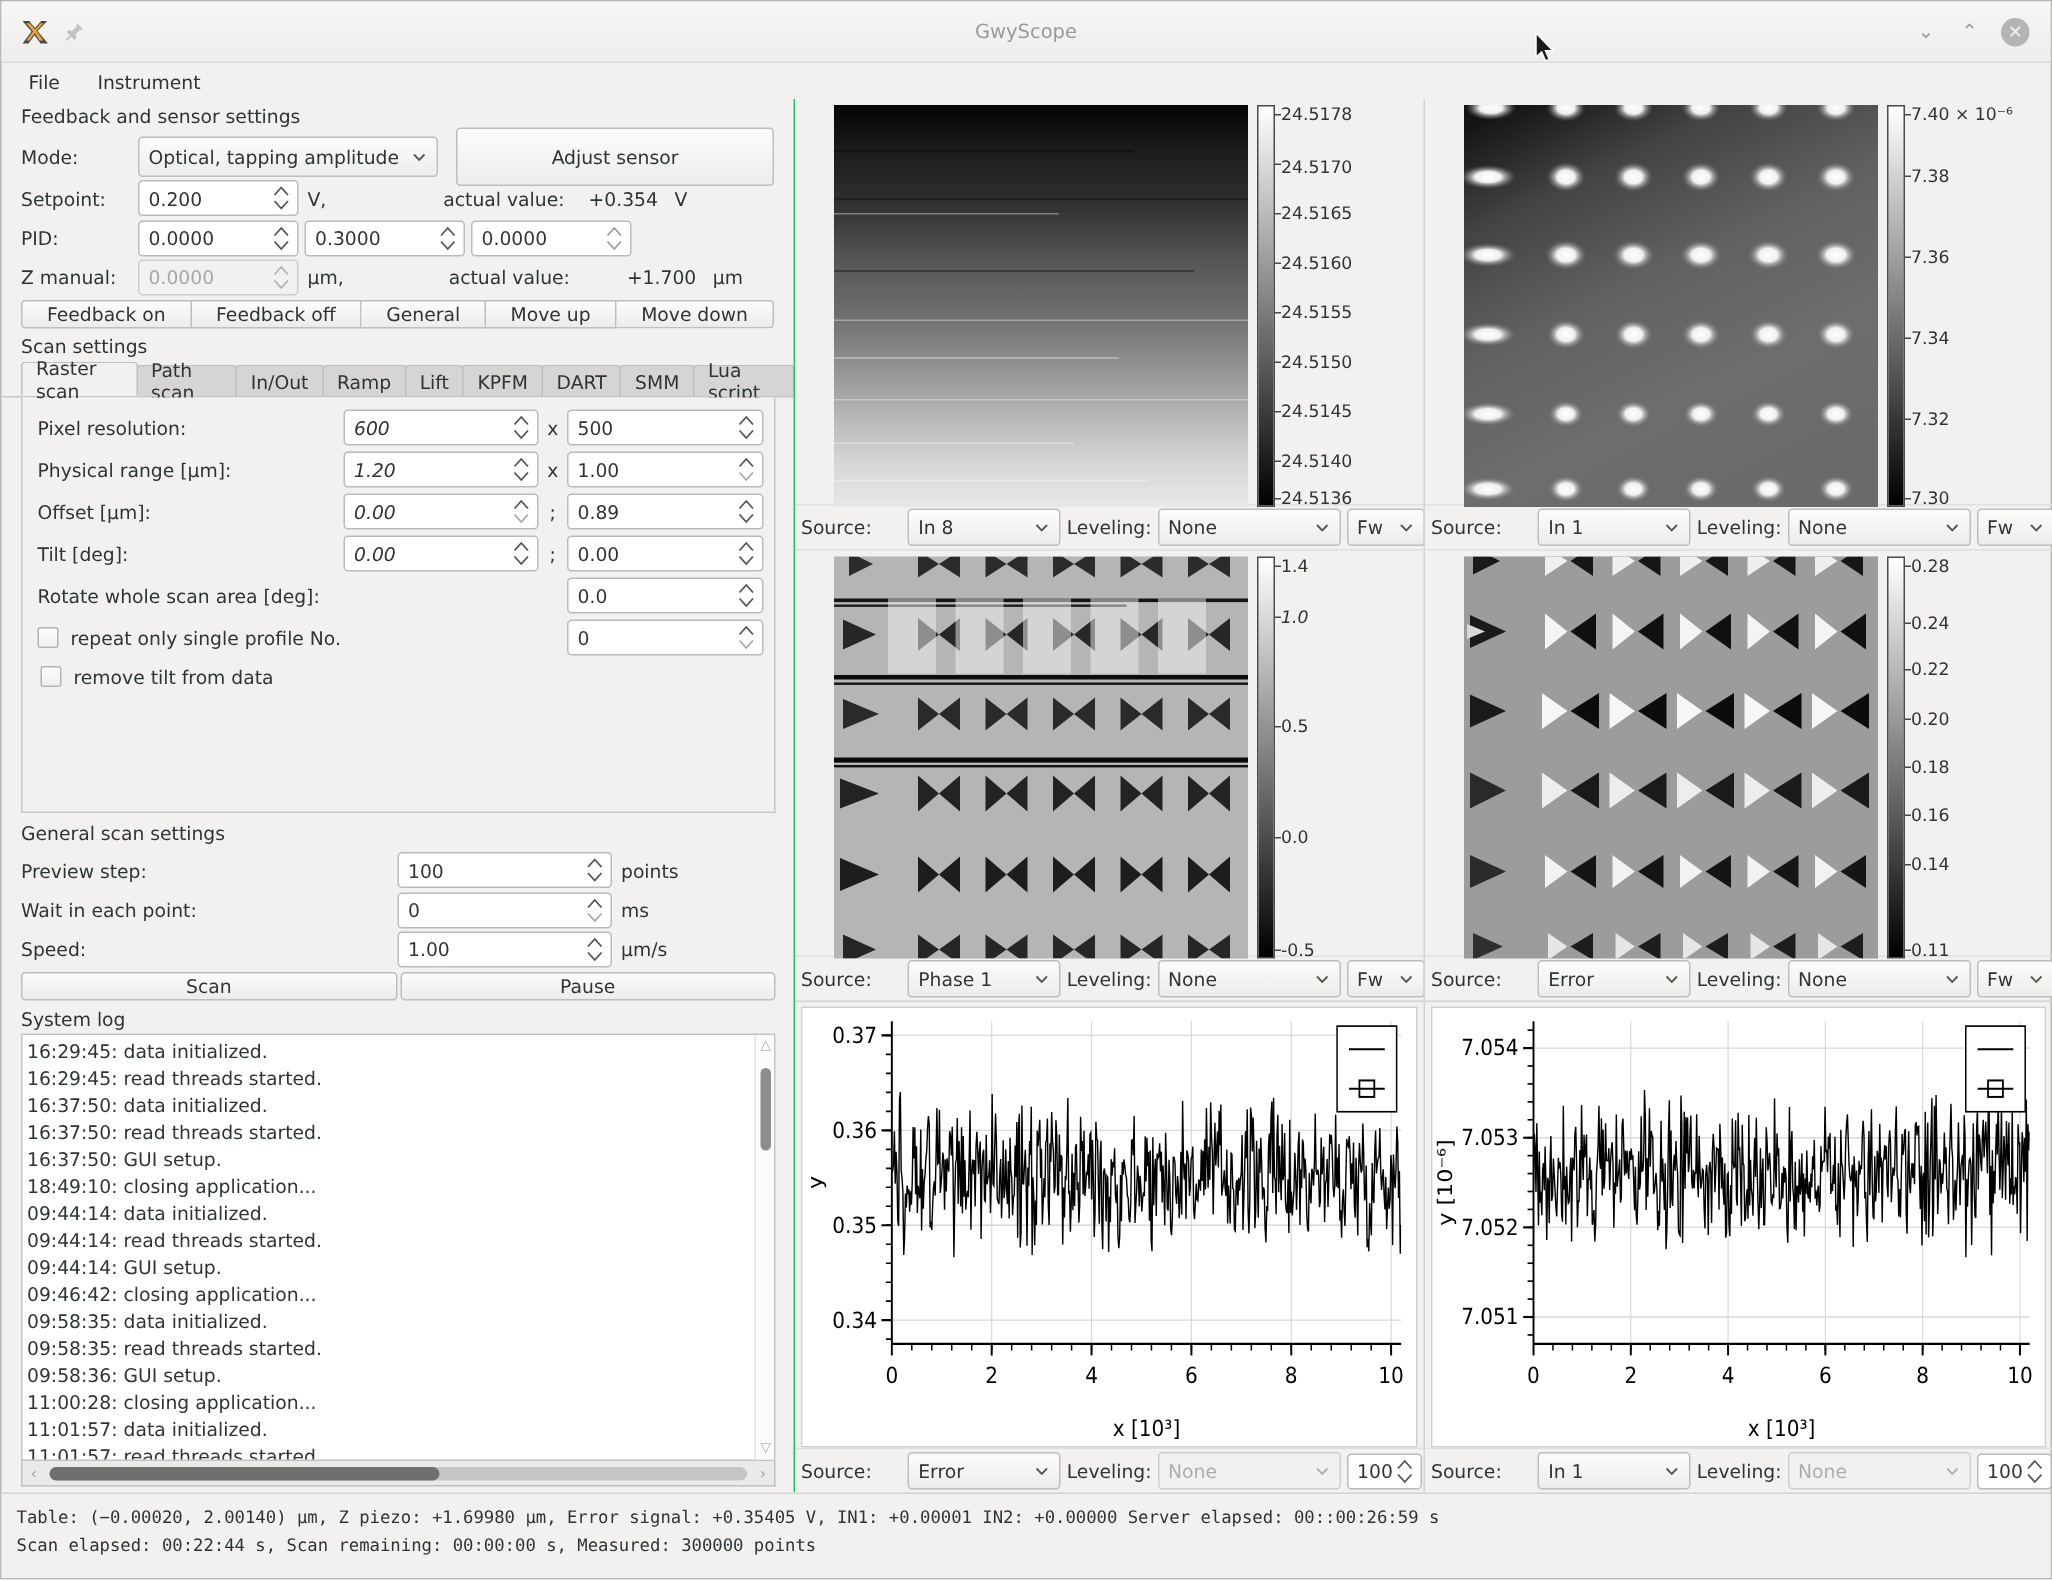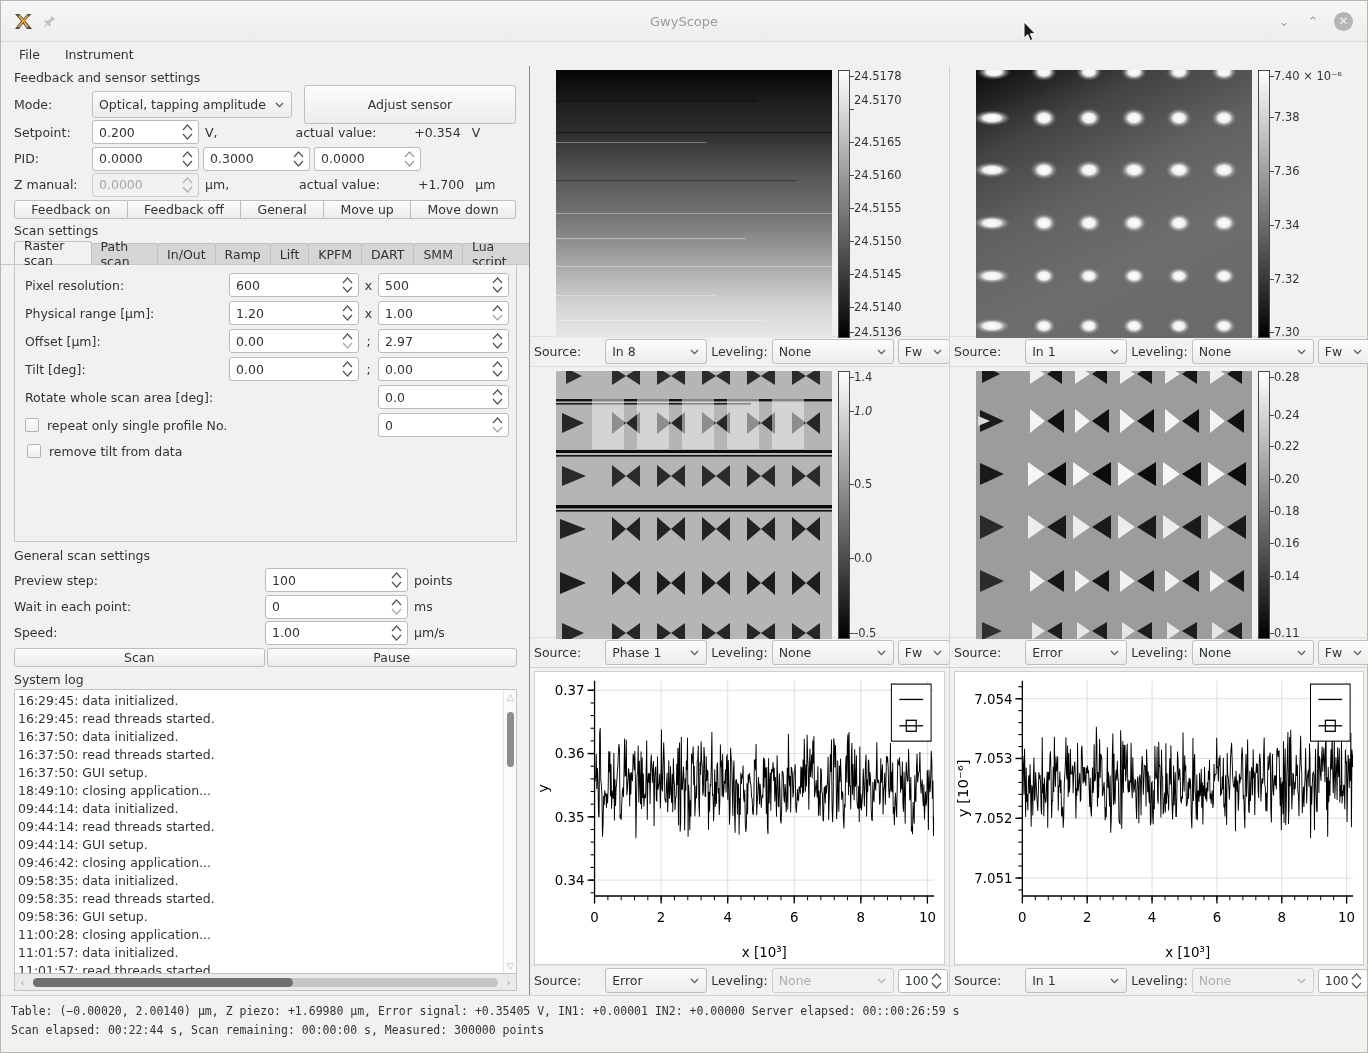--- a/index.html
+++ b/index.html
@@ -80,21 +80,21 @@
          background:#d6d5d3; border:1px solid #c0bfbd; border-bottom:none;
          border-radius:3px 3px 0 0; margin-right:-1px; cursor:default; }
   .tab.active { background:#f2f1f0; height:23px; border-bottom:1px solid #f2f1f0;
                 position:relative; z-index:2; }
 
   .tabpanel { border:1px solid #c8c7c5; border-top:none; margin:0 12px 0 13px;
               padding:6px 0 6px 0; background:#f2f1f0; height:283px; }
 
   .frow { display:flex; align-items:center; height:28px; padding-left:10px; }
   .frow .flbl { width:204px; flex:0 0 204px; font-size:12.5px; }
-  .frow .f1 { width:130px; flex:0 0 130px; }
+  .frow .f1 { width:130px; flex:0 0 130px;font-style:italic; }
   .frow .sep { width:19px; flex:0 0 19px; text-align:center; font-size:12.5px; }
   .frow .f2 { width:131px; flex:0 0 131px; }
 
   .chkrow { display:flex; align-items:center; height:24px; padding-left:12px; }
   .chkbox { width:14px; height:14px; border:1px solid #b5b4b2; border-radius:2px;
             background:linear-gradient(#fdfdfd,#f0efee); flex:0 0 14px; margin-right:8px; }
   .chkrow .ctext { flex:1 1 auto; font-size:12.5px; }
 
   
   .grow { display:flex; align-items:center; height:27px; padding-left:13px; }
@@ -221,21 +221,21 @@
           <span class="sv">0.200</span>
           <span class="arrows">
               <svg viewBox="0 0 15 22">
                 <path d="M3 9 L7.5 4 L12 9" fill="none" stroke="#55544f" stroke-width="1.2"></path>
                 <path d="M3 13 L7.5 18 L12 13" fill="none" stroke="#55544f" stroke-width="1.2"></path>
               </svg>
             </span>
         </div>
         <span class="unit">V,</span>
         <span class="lbl" style="margin-left:78px;">actual value:</span>
-        <span class="lbl" style="margin-left:38px;">+0.354</span>
+        <span class="lbl" style="margin-left:16px;">+0.354</span>
         <span class="lbl" style="margin-left:11px;">V</span>
       </div>
 
       <div class="row">
         <span class="lbl" style="width:78px;">PID:</span>
         <div class="spin" style="width:107px;">
           <span class="sv">0.0000</span>
           <span class="arrows">
               <svg viewBox="0 0 15 22">
                 <path d="M3 9 L7.5 4 L12 9" fill="none" stroke="#55544f" stroke-width="1.2"></path>
@@ -364,21 +364,21 @@
                   <svg viewBox="0 0 15 22">
                     <path d="M3 9 L7.5 4 L12 9" fill="none" stroke="#55544f" stroke-width="1.2"></path>
                     <path d="M3 13 L7.5 18 L12 13" fill="none" stroke="#a9a8a6" stroke-width="1.2"></path>
                   </svg>
                 </span>
           </div>
             </div>
           <span class="sep">;</span>
           <div class="f2">
               <div class="spin">
-            <span class="sv">2.97</span>
+            <span class="sv">0.89</span>
             <span class="arrows">
                   <svg viewBox="0 0 15 22">
                     <path d="M3 9 L7.5 4 L12 9" fill="none" stroke="#55544f" stroke-width="1.2"></path>
                     <path d="M3 13 L7.5 18 L12 13" fill="none" stroke="#55544f" stroke-width="1.2"></path>
                   </svg>
                 </span>
           </div>
             </div>
         </div>
         <div class="frow">
@@ -568,21 +568,21 @@
                   <rect y="250" width="210" height="1" fill="#fff"></rect>
                 </g>
               </svg>
             </div>
             <div class="cbar-wrap">
               <div class="cbar grad-bw"></div>
               <div class="cbar-ticks">
                 <span class="tkm" style="top:6px;"></span>
                 <span class="tk" style="top:6px;">24.5178</span>
                 <span class="tkm" style="top:39px;"></span>
-                <span class="tk" style="top:30px;">24.5170</span>
+                <span class="tk" style="top:41px;">24.5170</span>
                 <span class="tkm" style="top:72px;"></span>
                 <span class="tk" style="top:72px;">24.5165</span>
                 <span class="tkm" style="top:105px;"></span>
                 <span class="tk" style="top:105px;">24.5160</span>
                 <span class="tkm" style="top:138px;"></span>
                 <span class="tk" style="top:138px;">24.5155</span>
                 <span class="tkm" style="top:171px;"></span>
                 <span class="tk" style="top:171px;">24.5150</span>
                 <span class="tkm" style="top:204px;"></span>
                 <span class="tk" style="top:204px;">24.5145</span>

